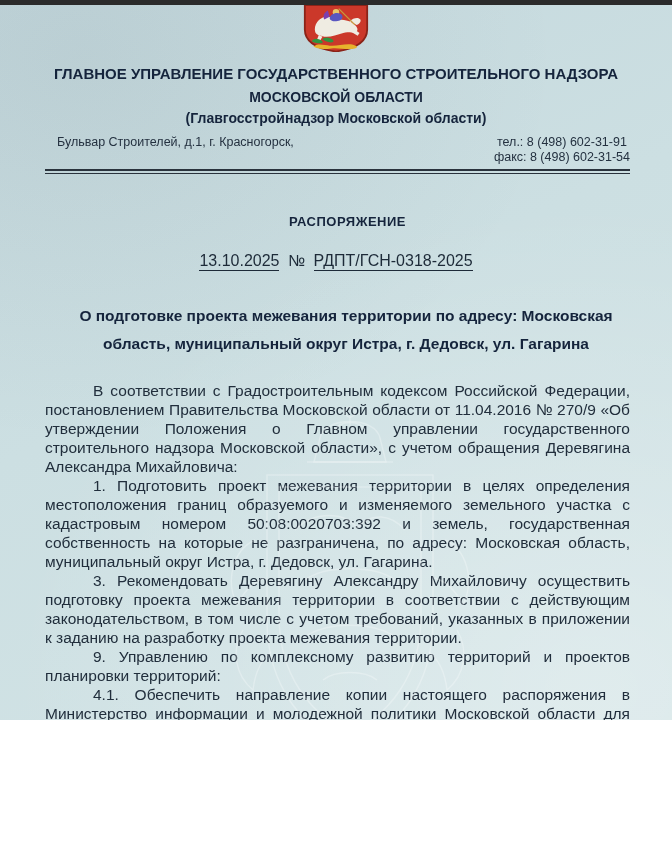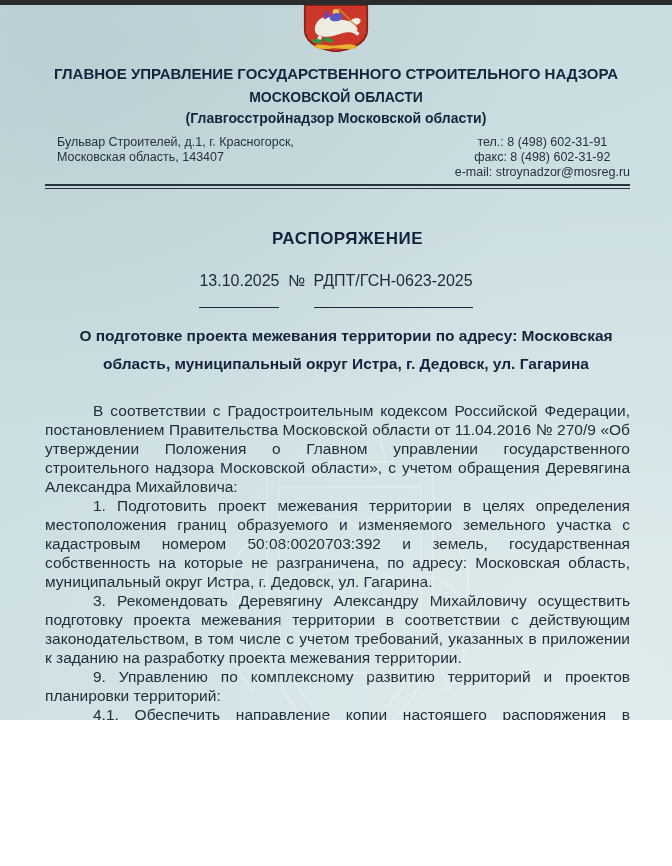--- a/index.html
+++ b/index.html
@@ -63,34 +63,34 @@
     margin: 4px 42px 0 45px;
     height: 2px;
     border-top: 2.5px solid #2a333d;
     border-bottom: 1.5px solid #2a333d;
   }
 
   .doc-type {
     margin-top: 40px;
     text-align: center;
     font-weight: bold;
-    font-size: 17px;
+    font-size: 13px;
     letter-spacing: 0.5px;
     color: #15243c;
     margin-left: 23px;
   }
   .doc-number-line {
     margin-top: 23px;
     text-align: center;
     font-size: 16px;
     color: #1d2a38;
   }
   .doc-number-line .underlined {
     border-bottom: 1px solid #1d2a38;
-    padding-bottom: 18px;
+    padding-bottom: 1px;
   }
   .doc-number-line .nsign { margin: 0 4px; }
 
   .subject {
     margin: 32px 44px 0 64px;
     text-align: center;
     font-weight: bold;
     font-size: 15.5px;
     line-height: 28px;
     color: #15243c;
@@ -157,37 +157,35 @@
     </svg>
   </div>
 
   <div class="org-line1">ГЛАВНОЕ УПРАВЛЕНИЕ ГОСУДАРСТВЕННОГО СТРОИТЕЛЬНОГО НАДЗОРА</div>
   <div class="org-line2">МОСКОВСКОЙ ОБЛАСТИ</div>
   <div class="org-line3">(Главгосстройнадзор Московской области)</div>
 
   <div class="contact-row">
     <div class="contact-left">
       <div>Бульвар Строителей, д.1, г. Красногорск,</div>
-      <div>Московская область, 143407</div>
     </div>
     <div class="contact-right">
       <div>тел.: 8 (498) 602-31-91</div>
-      <div>факс: 8 (498) 602-31-92</div>
-      <div>e-mail: stroynadzor@mosreg.ru</div>
+      <div>факс: 8 (498) 602-31-54</div>
     </div>
   </div>
 
   <div class="rule"></div>
 
   <div class="doc-type">РАСПОРЯЖЕНИЕ</div>
 
   <div class="doc-number-line">
     <span class="underlined">13.10.2025</span>
     <span class="nsign">№</span>
-    <span class="underlined">РДПТ/ГСН-0623-2025</span>
+    <span class="underlined">РДПТ/ГСН-0318-2025</span>
   </div>
 
   <div class="subject">О подготовке проекта межевания территории по адресу: Московская область, муниципальный округ Истра, г. Дедовск, ул. Гагарина</div>
 
   <div class="body-text">
     <p>В соответствии с Градостроительным кодексом Российской Федерации, постановлением Правительства Московской области от 11.04.2016 № 270/9 «Об утверждении Положения о Главном управлении государственного строительного надзора Московской области», с учетом обращения Деревягина Александра Михайловича:</p>
     <p>1. Подготовить проект межевания территории в целях определения местоположения границ образуемого и изменяемого земельного участка с кадастровым номером 50:08:0020703:392 и земель, государственная собственность на которые не разграничена, по адресу: Московская область, муниципальный округ Истра, г. Дедовск, ул. Гагарина.</p>
     <p>3. Рекомендовать Деревягину Александру Михайловичу осуществить подготовку проекта межевания территории в соответствии с действующим законодательством, в том числе с учетом требований, указанных в приложении к заданию на разработку проекта межевания территории.</p>
     <p>9. Управлению по комплексному развитию территорий и проектов планировки территорий:</p>
     <p>4.1. Обеспечить направление копии настоящего распоряжения в Министерство информации и молодежной политики Московской области для опубликования (размещения) на сайте Правительства Московской области (www.mosreg.ru) и на официальном сайте Главного управления</p>

